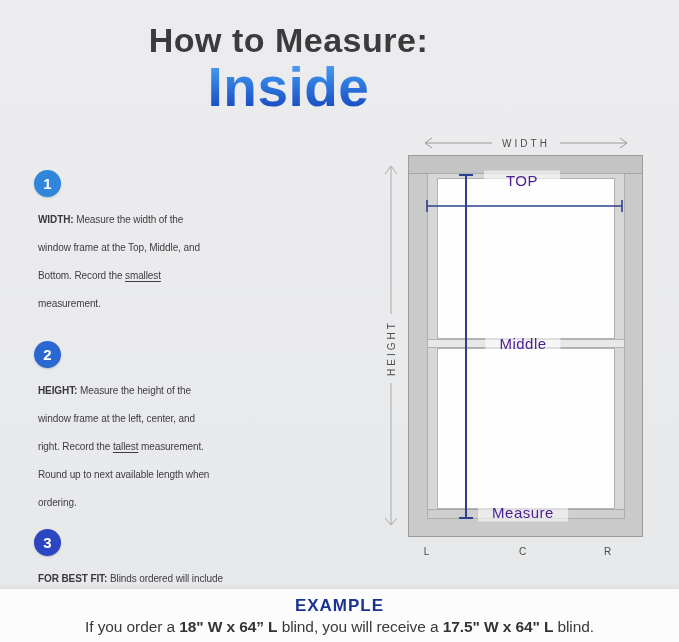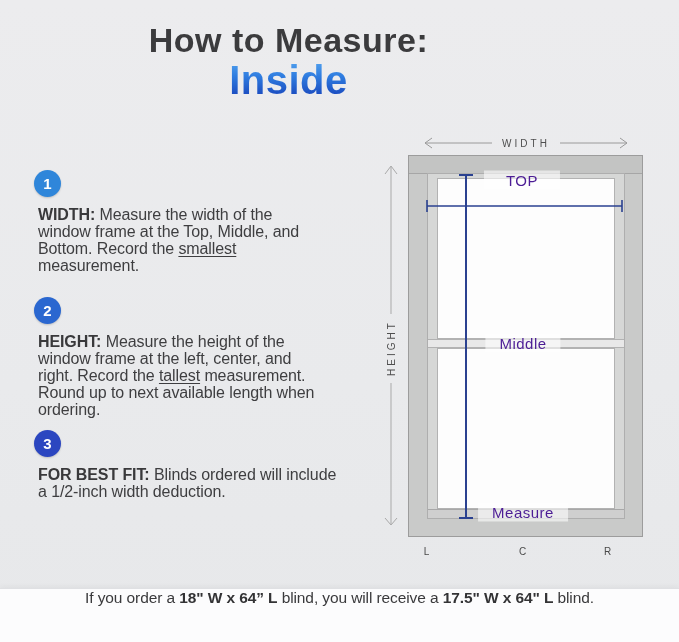--- a/index.html
+++ b/index.html
@@ -7,35 +7,35 @@
     width:679px;height:642px;position:relative;overflow:hidden;
     background:linear-gradient(180deg,#ececee 0%,#e9eaec 60%,#e7e8ea 100%);
     font-family:"Liberation Sans",sans-serif;
     -webkit-font-smoothing:antialiased;
   }
   
   .header{position:absolute;left:0;top:22px;width:577px;text-align:center;}
   .title-line1{font-size:34px;font-weight:bold;color:#3b3b3d;letter-spacing:.5px;line-height:1.1;margin:0;}
   .title-line2{margin:1px 0 0 0;display:flex;justify-content:center;align-items:baseline;gap:11px;}
   .title-accent{
-    font-size:40px;font-weight:bold;letter-spacing:.5px;line-height:1;
+    font-size:55px;font-weight:bold;letter-spacing:.5px;line-height:1;
     background:linear-gradient(180deg,#55a4ef 0%,#2f7de0 40%,#1c4fc2 85%);
     -webkit-background-clip:text;background-clip:text;color:transparent;
   }
   .title-rest{font-size:31px;font-weight:bold;color:#373739;line-height:1;}
   
   .steps{position:absolute;left:34px;top:170px;width:330px;}
   .step{margin-bottom:23px;}
   .step-badge{
     width:27px;height:27px;border-radius:50%;display:flex;align-items:center;justify-content:center;
     color:#fff;font-size:15px;font-weight:bold;box-shadow:0 1px 2px rgba(0,0,0,.18);
     margin-bottom:9px;
   }
   .step-text{
-    margin:0 0 0 4px;font-size:16px;line-height:17px;color:#3e3e40;
+    margin:0 0 0 4px;font-size:10px;line-height:28px;color:#3e3e40;
     white-space:pre-line;letter-spacing:-.1px;
   }
   .step-text strong{font-weight:bold;color:#39393b;}
   .step-text .u{text-decoration:underline;text-underline-offset:2px;}
   .step.s2{margin-bottom:12px;}
   
   .diagram{position:absolute;left:380px;top:128px;width:299px;height:448px;}
   .diagram *{box-sizing:border-box;}
   .win-frame{position:absolute;left:28px;top:27px;width:235px;height:382px;
     background:#c9cac9;border:1px solid #9c9c9c;}
@@ -147,14 +147,15 @@
   <span class="pane-label" style="left:142px;top:52px;">TOP</span>
   <span class="pane-label" style="left:143px;top:215px;padding:1px 14px;">Middle</span>
   <span class="pane-label" style="left:143px;top:384px;padding:1px 14px;">Measure</span>
 
   <span class="mark" style="left:47px;top:423px;">L</span>
   <span class="mark" style="left:143px;top:423px;">C</span>
   <span class="mark" style="left:228px;top:423px;">R</span>
 </div>
 
 <div class="example">
+  <p class="example-heading">EXAMPLE</p>
   <p class="example-text"><span>If you order a </span><b>18" W x 64” L</b><span> blind, you will receive a </span><b>17.5" W x 64" L</b><span> blind.</span></p>
 </div>
 
 </body></html>

